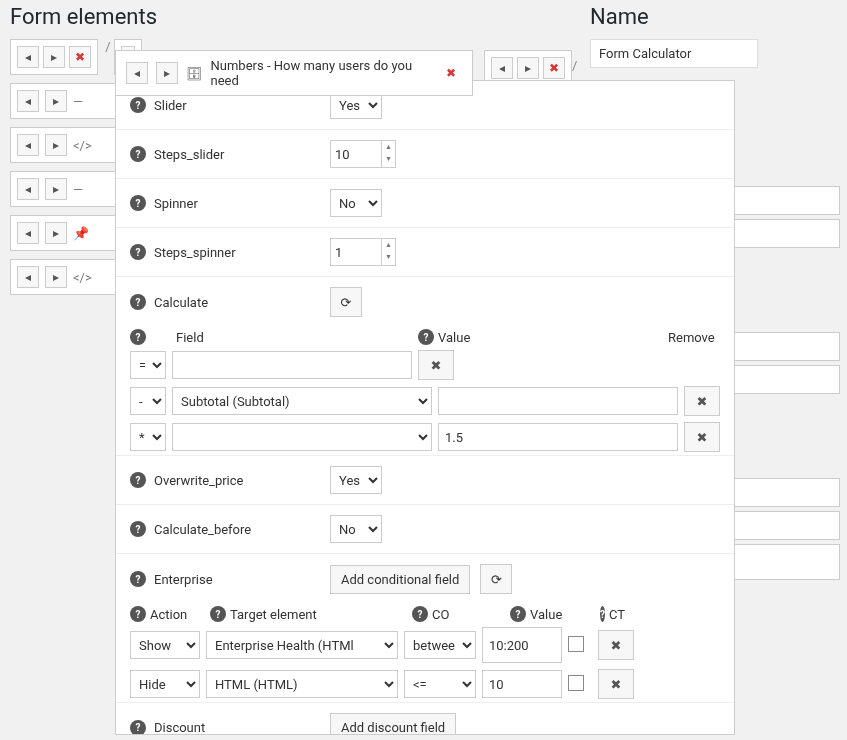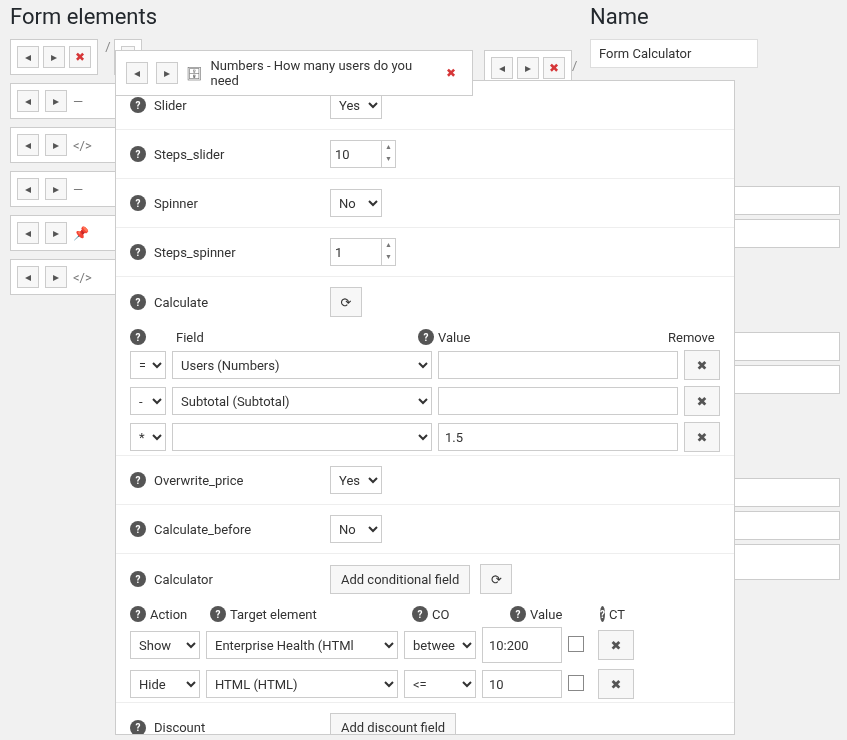--- a/index.html
+++ b/index.html
@@ -204,21 +204,20 @@
         <span class="q">?</span>
         <span>Value</span>
       </div>
     <div style="width:52px">
         <span>Remove</span>
       </div>
   </div>
   <div id="calc-rows">
       <div class="calc-row">
     <select class="op"><option>=</option></select>
-    <select class="fld"><option>Users (Numbers)</option></select>
     <input class="val" type="text" value="" style="">
     <span class="rm">✖</span>
   </div>
       <div class="calc-row">
     <select class="op"><option>-</option></select>
     <select class="fld"><option>Subtotal (Subtotal)</option></select>
     <input class="val" type="text" value="" style="">
     <span class="rm">✖</span>
   </div>
       <div class="calc-row">
@@ -241,21 +240,21 @@
     <div class="lbl">
         <span class="q">?</span>
         <span>Calculate_before</span>
       </div>
     <select class="sel-sm"><option>No</option></select>
   </div>
 
   <div class="prow">
     <div class="lbl">
         <span class="q">?</span>
-        <span>Calculator</span>
+        <span>Enterprise</span>
       </div>
     <button class="btn">Add conditional field</button>
     <button class="btn-ic">⟳</button>
   </div>
   <div class="subhead">
     <div style="width:70px">
         <span class="q">?</span>
         <span>Action</span>
       </div>
     <div style="width:192px">

